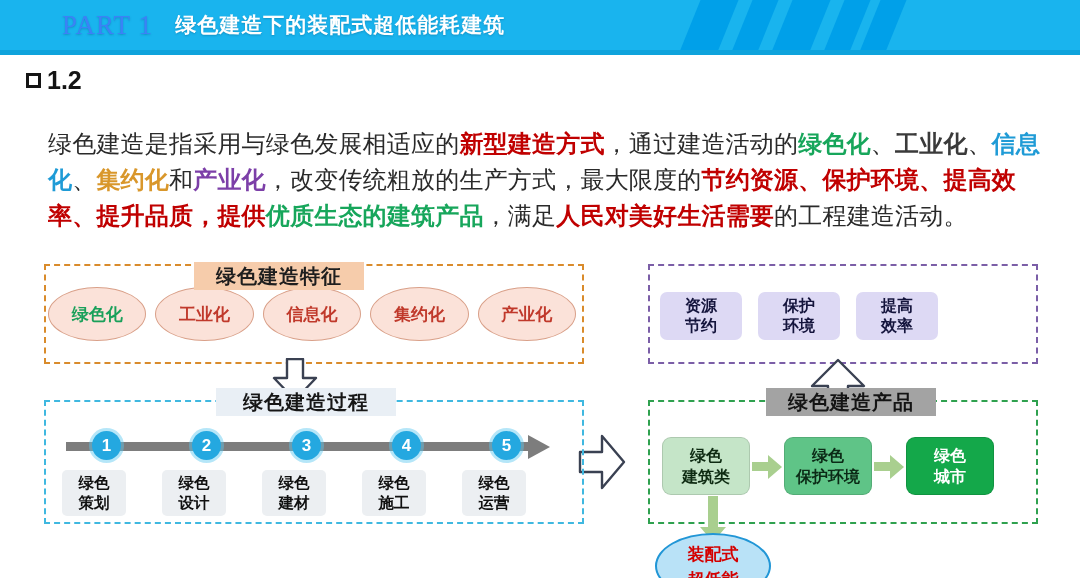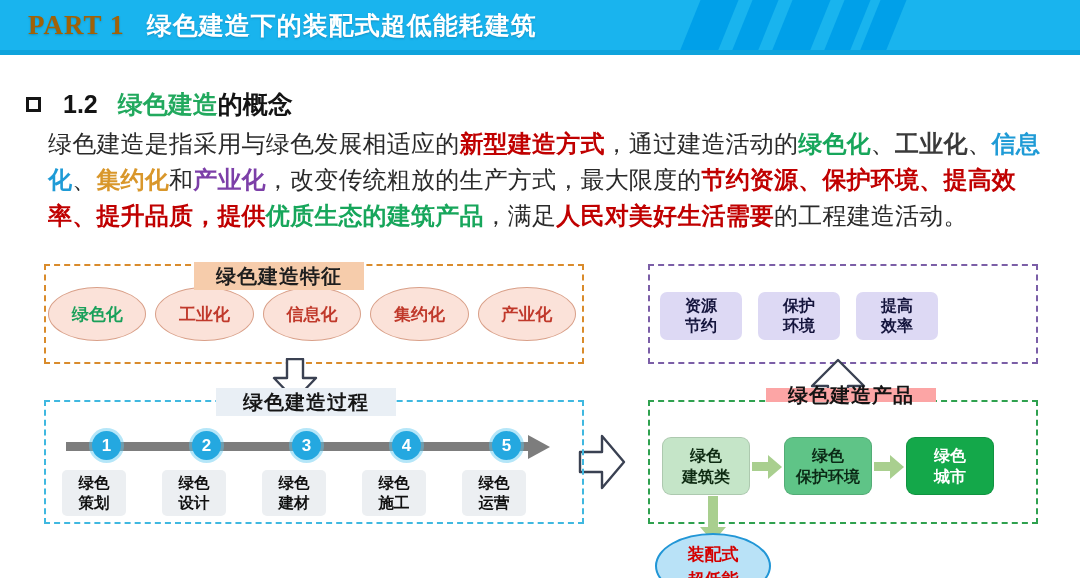--- a/index.html
+++ b/index.html
@@ -32,36 +32,37 @@
     background: #00a0e9; transform: skewX(-22deg);
   }
   .stripe.wide { width: 38px; }
   .banner-title {
     position: absolute; left: 0; top: 0; height: 50px;
     display: flex; align-items: center; gap: 22px;
     padding-left: 28px;
   }
   .part-label {
     font-family: "Liberation Serif", "DejaVu Serif", serif;
-    font-size: 27px; font-weight: bold; color: #a16207;
+    font-size: 27px; font-weight: normal; color: #3b82f6;
     letter-spacing: 1px;
     text-shadow: 0 1px 2px rgba(0,80,120,.35);
+    margin-left: 34px;
   }
   .part-label .num { font-size: 28px; }
   .banner-heading {
-    font-size: 25px; font-weight: bold; color: #ffffff;
+    font-size: 21px; font-weight: bold; color: #ffffff;
     letter-spacing: 1px;
     text-shadow: 0 1px 2px rgba(0,80,120,.35);
   }
 
   
   .section-head {
     position: absolute; left: 26px; top: 66px;
-    display: flex; align-items: center; gap: 20px;
-    font-size: 25px; font-weight: bold; color: #1a1a1a; margin-top: 22px;
+    display: flex; align-items: center; gap: 4px;
+    font-size: 25px; font-weight: bold; color: #1a1a1a;
   }
   .sq-bullet {
     display: inline-block; width: 15px; height: 15px;
     border: 3px solid #151515; box-sizing: border-box;
     margin-right: 2px;
   }
   .sec-num { font-size: 25px; font-weight: bold; color:#141414;}
   .sec-green { color: #22a95e; }
   .sec-black { color: #141414; }
 
@@ -163,22 +164,22 @@
     display:flex; flex-direction:column; align-items:center; justify-content:center;
     font-size:15.5px; font-weight:bold; color:#101010; line-height:20px;
   }
 
   
   #products-panel {
     left:648px; top:152px; width:390px; height:124px;
     border:2px dashed #2fa14f;
   }
   #products-title {
-    left:766px; top:140px; width:170px; height:14px;
-    background:#fca5a5; color:#141414;
+    left:766px; top:140px; width:170px; height:28px;
+    background:#a3a3a3; color:#141414;
   }
   .prod-row {
     position:absolute; left:662px; top:190px; width:368px; height:56px;
     display:flex; align-items:center;
   }
   .prod-box {
     width:86px; height:56px; border-radius:9px;
     display:flex; flex-direction:column; align-items:center; justify-content:center;
     font-size:16px; font-weight:bold; line-height:21px; text-align:center;
     border:1px solid rgba(0,0,0,.12);
@@ -241,21 +242,20 @@
         <span class="num">1</span>
       </span>
       <span class="banner-heading">绿色建造下的装配式超低能耗建筑</span>
     </div>
   </div>
   <div class="banner-underline"></div>
 
   <div class="section-head">
     <span class="sq-bullet"></span>
     <span class="sec-num">1.2</span>
-    <span><span class="sec-green">绿色建造</span><span class="sec-black">的概念</span></span>
   </div>
 
   <div class="para"><span>绿色建造是指采用与绿色发展相适应的</span><span class="t-red">新型建造方式</span><span>，通过建造活动的</span><span class="t-green">绿色化</span><span>、</span><span class="t-dark">工业化</span><span>、</span><span class="t-blue">信息化</span><span>、</span><span class="t-gold">集约化</span><span>和</span><span class="t-purple">产业化</span><span>，改变传统粗放的生产方式，最大限度的</span><span class="t-red">节约资源、保护环境、提高效率、提升品质</span><span class="t-red">，</span><span class="t-red">提供</span><span class="t-green">优质生态的建筑产品</span><span>，满足</span><span class="t-red">人民对美好生活需要</span><span>的工程建造活动。</span></div>
 
   <div class="diagram">
 
     <div class="panel" id="features-panel"></div>
     <div class="panel-title" id="features-title">绿色建造特征</div>
     <div class="ellipse-row">
       <div class="ellipse is-green">绿色化</div>

